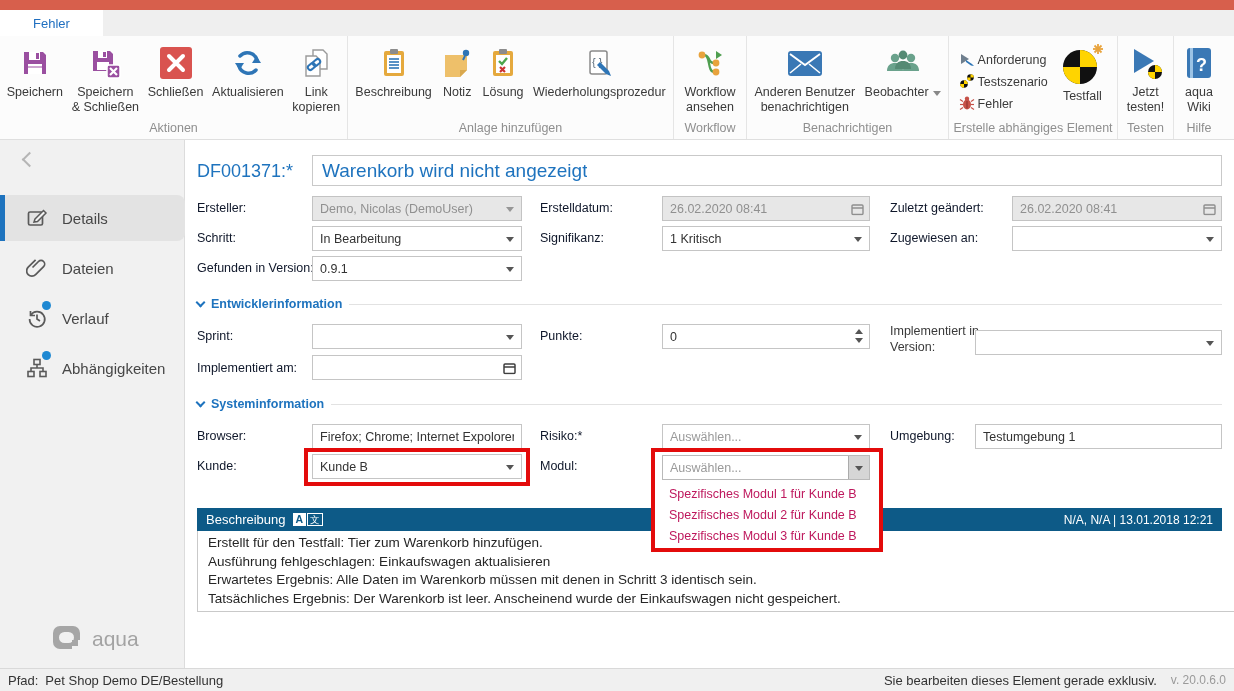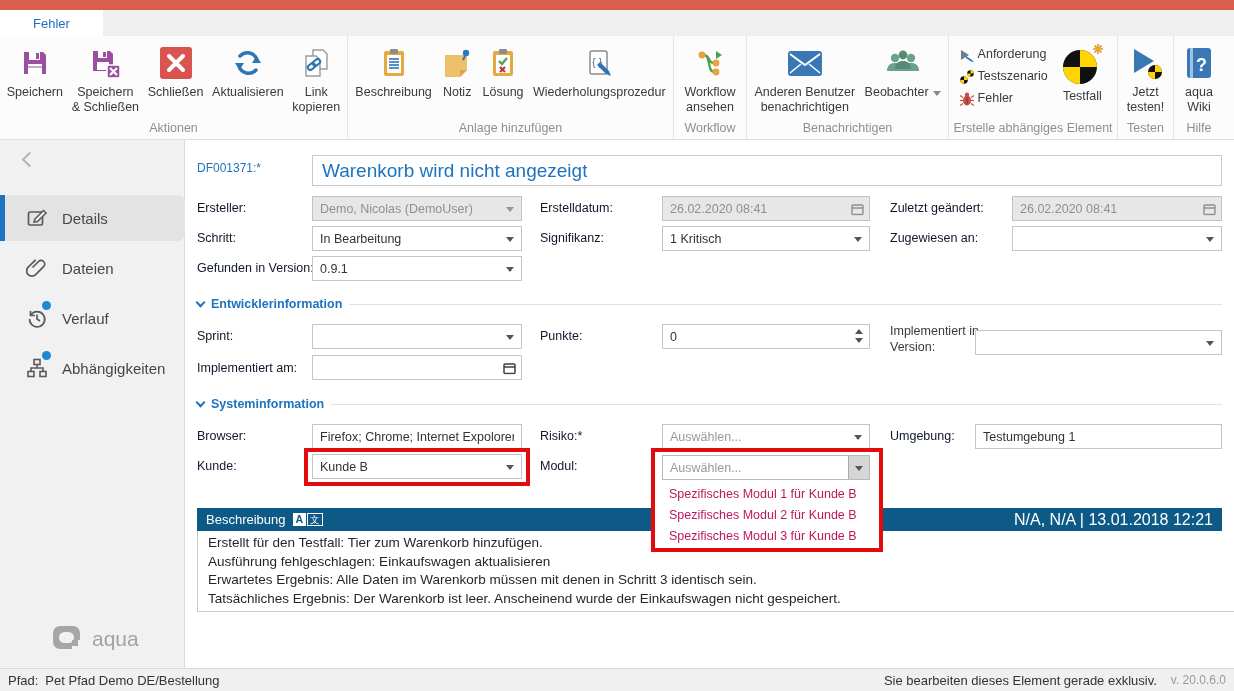--- a/index.html
+++ b/index.html
@@ -18,21 +18,21 @@
             border-bottom:1px solid #dfdfdf; display:flex; }
   .rgroup { position:relative; height:100%; border-right:1px solid #e5e5e5; padding-top:5px; }
   .rgroup:last-child { border-right:none; }
   .ritems { display:flex; justify-content:space-evenly; align-items:flex-start; height:78px; }
   .ritem { display:flex; flex-direction:column; align-items:center; text-align:center; cursor:default; padding:0 2px; }
   .ricon { height:44px; display:flex; align-items:center; justify-content:center; }
   .rlabel { font-size:12.5px; color:#3a3a3a; line-height:1.18; white-space:pre-line; }
   .glabel { position:absolute; bottom:4px; left:0; right:0; text-align:center; font-size:12.5px; color:#8f8f8f; }
   .g1{width:348px}.g2{width:326px}.g3{width:73px}.g4{width:202px}.g5{width:169px}.g6{width:56px}.g7{width:50px}
   .stackcol { display:flex; flex-direction:column; justify-content:flex-start; gap:2px; padding-top:6px; }
-  .stackitem { display:flex; align-items:flex-start; gap:3px; font-size:12.5px; color:#3a3a3a; height:20px; }
+  .stackitem { display:flex; align-items:flex-end; gap:3px; font-size:12.5px; color:#3a3a3a; height:20px; }
   .bobarr { width:0;height:0;border-left:4px solid transparent;border-right:4px solid transparent;border-top:5px solid #888; margin-left:4px; display:inline-block;}
 
   
   .main { position:absolute; left:0; top:140px; width:1234px; height:528px; display:flex; }
   .sidebar { position:relative; width:185px; height:528px; background:#f1f1f1; border-right:1px solid #dcdcdc; }
   .collapse { position:absolute; left:24px; top:14px; width:11px; height:11px;
               border-right:2.5px solid #b5b5b5; border-bottom:2.5px solid #b5b5b5; transform:rotate(135deg); cursor:pointer;}
   .sitem { position:absolute; left:0; width:185px; height:46px; display:flex; align-items:center; cursor:pointer;border-radius:8px; }
   .sitem.active { background:#e3e3e3; }
   .sitem.active::before { content:""; position:absolute; left:0; top:0; width:5px; height:46px; background:#1e73be; }
@@ -52,21 +52,21 @@
   .fld.dis { background:#e7e7e7; border-color:#c3c3c3; color:#909090; cursor:default; }
   .fval { white-space:nowrap; overflow:hidden; }
   .ph { color:#9a9a9a; }
   .arr { position:absolute; right:7px; top:50%; margin-top:-2px; width:0; height:0;
          border-left:4px solid transparent; border-right:4px solid transparent; border-top:5px solid #555; }
   .dis .arr { border-top-color:#969696; }
   .calsvg { position:absolute; right:5px; top:50%; transform:translateY(-50%); }
   .spin { position:absolute; right:6px; top:4px; display:flex; flex-direction:column; gap:4px; }
   .spin .up { width:0;height:0;border-left:4px solid transparent;border-right:4px solid transparent;border-bottom:5px solid #555;}
   .spin .dn { width:0;height:0;border-left:4px solid transparent;border-right:4px solid transparent;border-top:5px solid #555;}
-  .idlabel { position:absolute; left:12px; top:21px; font-size:12px; color:#1e73be; }
+  .idlabel { position:absolute; left:12px; top:21px; font-size:18px; color:#1e73be; }
   .titlebox { position:absolute; left:127px; top:15px; width:910px; height:31px; border:1px solid #c9c9c9;
               font-size:19px; color:#1e73be; display:flex; align-items:center; padding:0 9px; cursor:text; }
   .sect { position:absolute; left:12px; right:12px; height:16px; display:flex; align-items:center; gap:7px;
           color:#1e73be; font-weight:bold; font-size:12.5px; cursor:pointer; }
   .schev { width:7px; height:7px; border-right:2px solid #1e73be; border-bottom:2px solid #1e73be;
            transform:rotate(45deg); margin-top:-4px; flex:none; }
   .sline { flex:1; height:1px; background:#e2e2e2; }
 
   
   .combo { position:absolute; left:477px; top:315px; width:208px; height:25px; background:#fff; border:1px solid #b9b9b9;
@@ -79,21 +79,21 @@
 
   .redbox { position:absolute; border:4px solid #e30b0b; z-index:25; pointer-events:none; }
   .redbox.fill { background:#fff; }
 
   
   .deschdr { position:absolute; left:12px; top:368px; width:1025px; height:23px; background:#0d5a87; color:#fff;
              display:flex; align-items:center; padding:0 9px; font-size:13px; z-index:10; }
   .trbadge { display:flex; align-items:center; gap:1px; margin-left:7px; cursor:pointer; }
   .tr-a { background:#fff; color:#0d5a87; font-weight:bold; font-size:10.5px; padding:0 3px; line-height:13px; }
   .tr-b { border:1px solid #fff; color:#fff; font-size:9.5px; padding:0 2px; line-height:11px; }
-  .descmeta { margin-left:auto; font-size:16px; white-space:nowrap; }
+  .descmeta { margin-left:auto; font-size:12px; white-space:nowrap; }
   .descbody { position:absolute; left:12px; top:391px; width:1209px; height:81px; background:#fff;
               border:1px solid #c9c9c9; border-top:none; padding:3px 10px; z-index:5; }
   .dline { font-size:13.5px; color:#262626; line-height:18.5px; white-space:nowrap; }
 
   
   .statusbar { position:absolute; left:0; top:668px; width:1234px; height:23px; background:#f0f0f0;
                border-top:1px solid #d9d9d9; display:flex; align-items:center; font-size:13px; color:#333; }
   .sb-left { margin-left:8px; display:flex; gap:7px; }
   .sb-right { margin-left:auto; margin-right:8px; display:flex; gap:14px; align-items:center; }
   .sb-ver { color:#9a9a9a; font-size:12px; }
@@ -572,21 +572,21 @@
         <div class="dline">Erwartetes Ergebnis: Alle Daten im Warenkorb müssen mit denen in Schritt 3 identisch sein.</div>
         <div class="dline">Tatsächliches Ergebnis: Der Warenkorb ist leer. Anscheinend wurde der Einkaufswagen nicht gespeichert.</div>
       </div>
 
     </div>
   </div>
 
   <div class="statusbar">
     <div class="sb-left">
       <span>Pfad:</span>
-      <span>Pet Pfad Demo DE/Bestellung</span>
+      <span>Pet Shop Demo DE/Bestellung</span>
     </div>
     <div class="sb-right">
       <span>Sie bearbeiten dieses Element gerade exklusiv.</span>
       <span class="sb-ver">v. 20.0.6.0</span>
     </div>
   </div>
 
 </div>
 
 </body></html>

